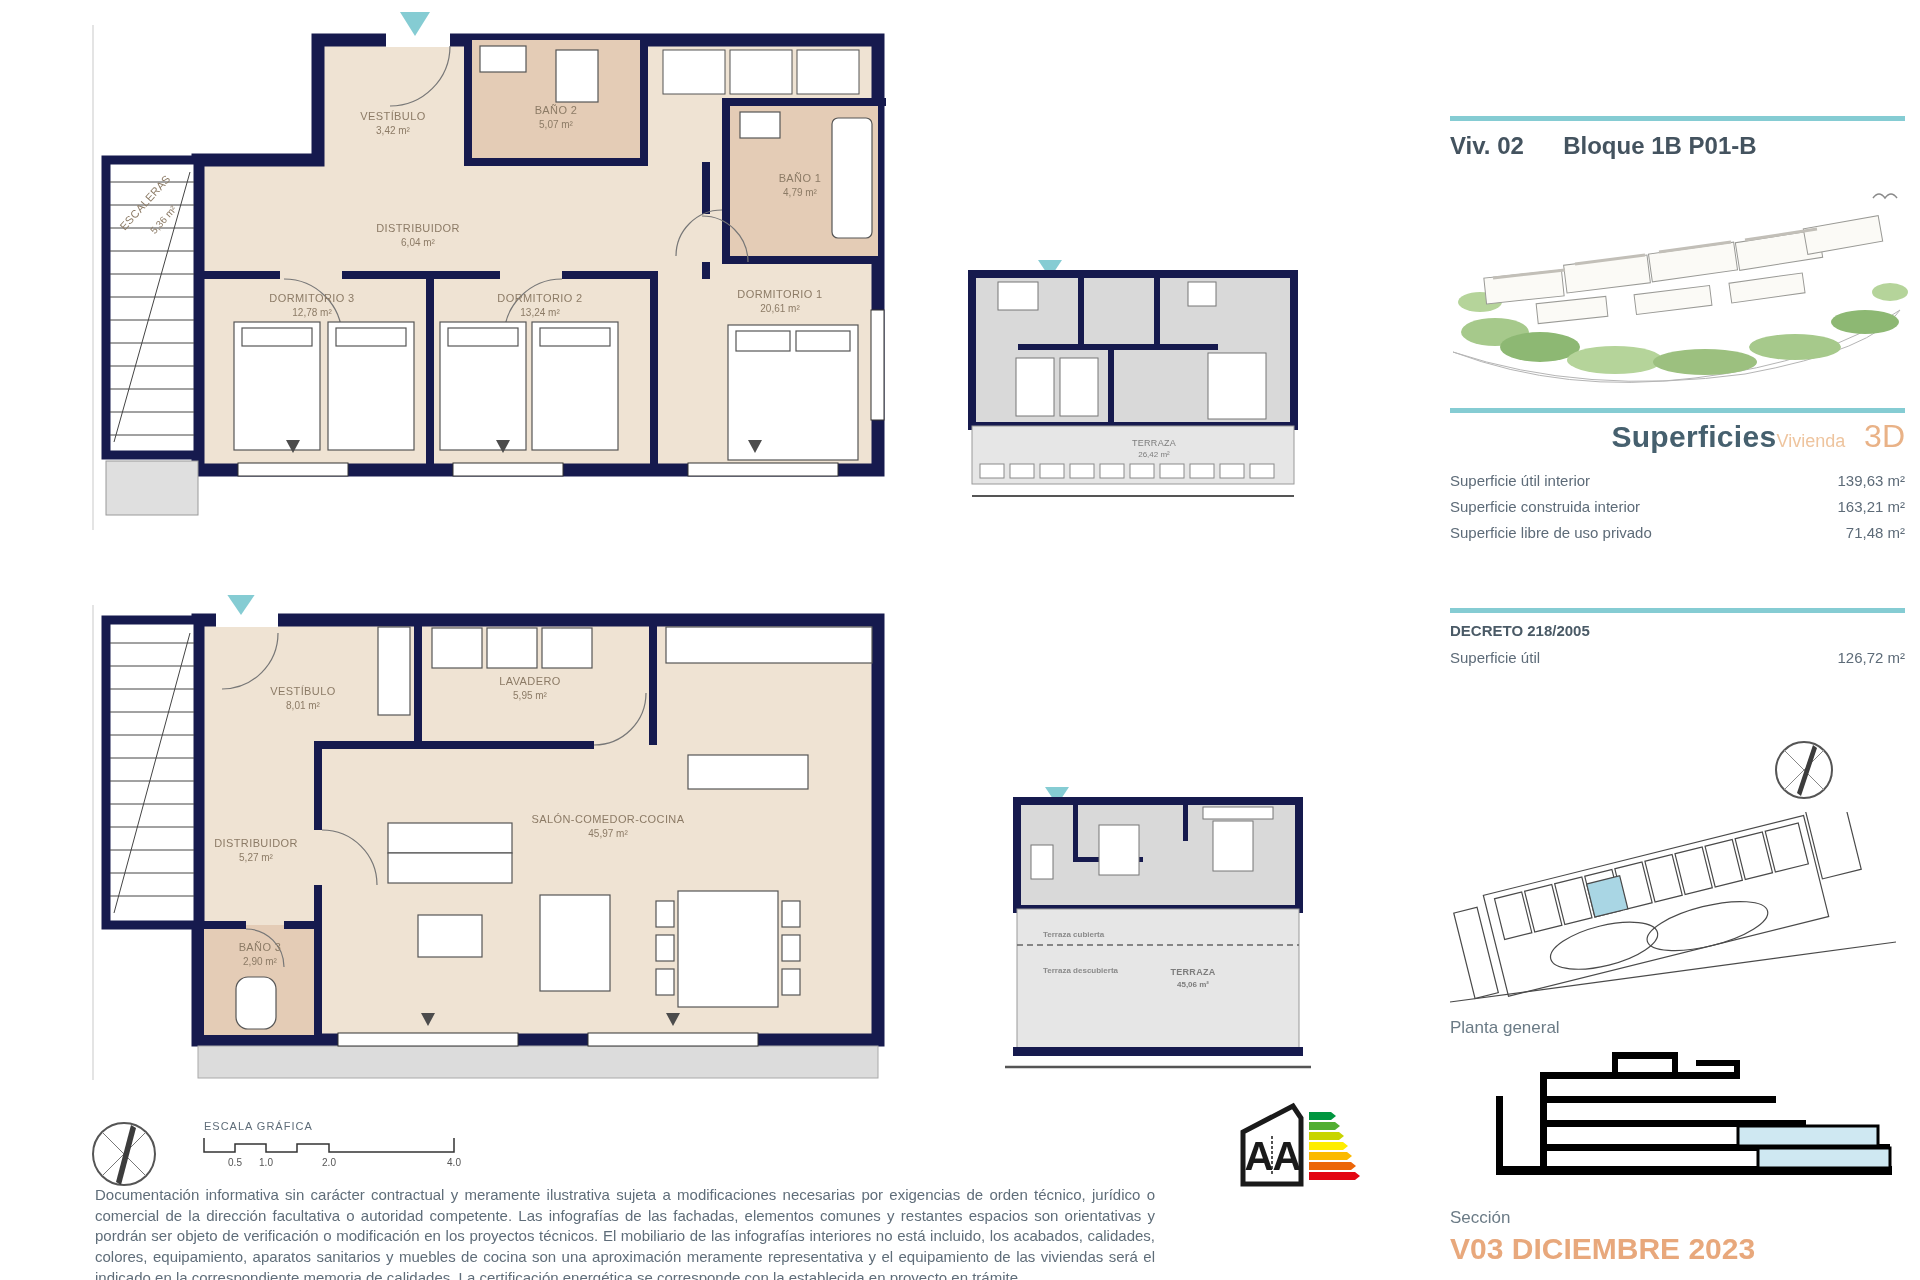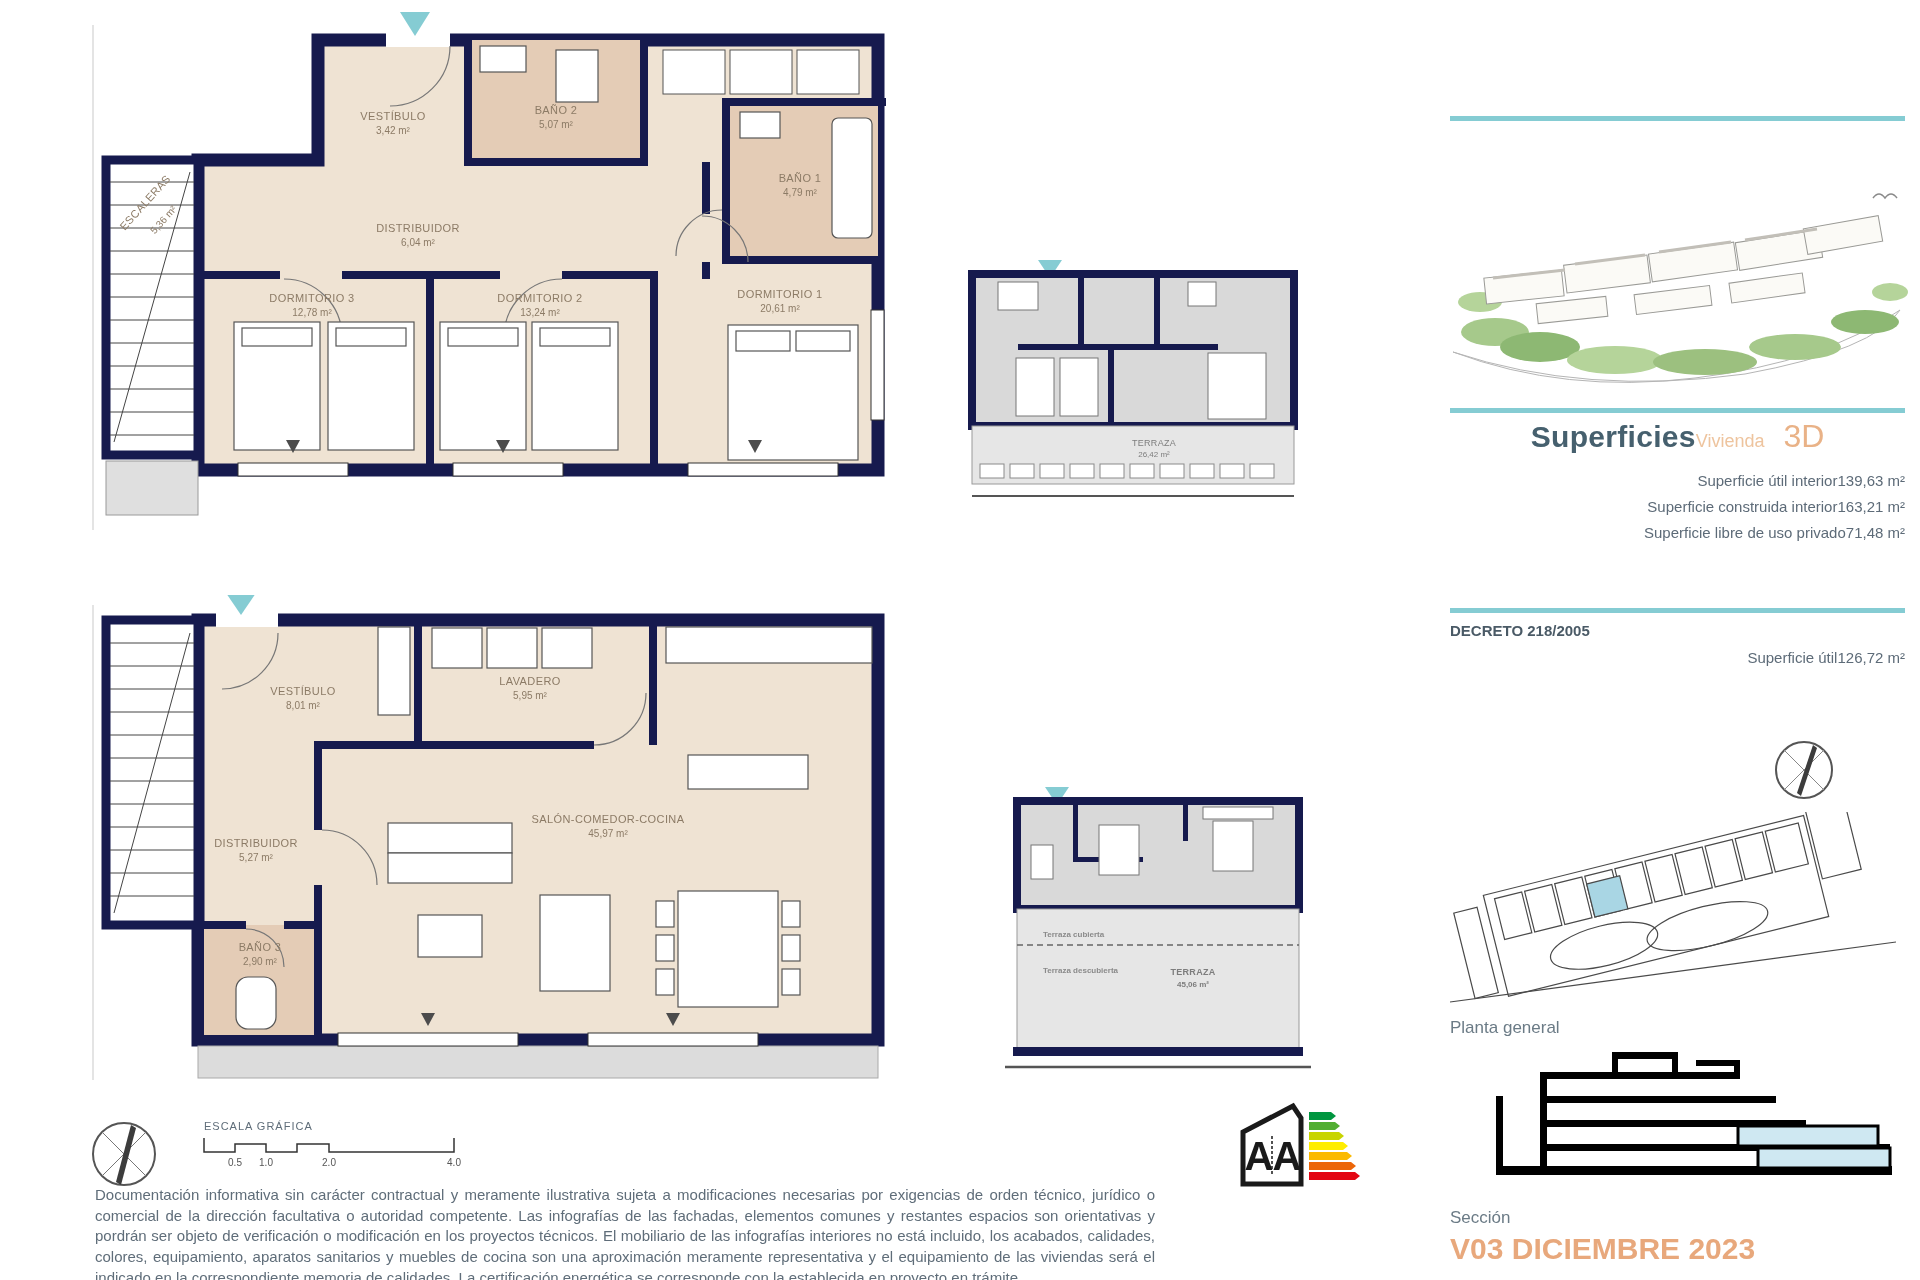--- a/index.html
+++ b/index.html
@@ -10,21 +10,21 @@
   .room-name{fill:#8c7b66;font-size:11px;letter-spacing:.4px;text-anchor:middle;}
   .room-area{fill:#8c7b66;font-size:10px;text-anchor:middle;}
   .room-name-sm{fill:#7d7d7d;font-size:9px;text-anchor:middle;letter-spacing:.3px;}
   .room-area-sm{fill:#7d7d7d;font-size:8px;text-anchor:middle;}
   .terr-note{fill:#8a8a8a;font-size:8px;}
   .rule{height:5px;background:#85ccd3;}
   .panel-title{font-size:24px;font-weight:bold;color:#44535f;}
   .sup-head{font-size:30px;font-weight:bold;color:#46606e;letter-spacing:.3px;}
   .viv-lbl{font-size:18px;color:#eec49e;margin-top:20px;}
   .viv-3d{font-size:32px;color:#e9b287;}
-  .srow{display:flex;justify-content:flex-end;font-size:15px;color:#5d6b78;line-height:26px;}
+  .srow{display:flex;justify-content:space-between;font-size:15px;color:#5d6b78;line-height:26px;}
   .decreto-head{font-size:15px;font-weight:bold;color:#4a5a66;margin-bottom:6px;}
   .caption{font-size:17px;color:#6b7b86;}
   .version{font-size:30px;font-weight:bold;color:#e8a87c;text-align:left;}
   .disc{font-size:15px;color:#5f6d79;line-height:1.38;text-align:justify;margin:0 0 14px 0;}
 </style>
 </head>
 <body>
 
 <div id="page">
 
@@ -301,20 +301,25 @@
         <text x="190" y="190" class="room-name-sm">TERRAZA</text>
         <text x="190" y="202" class="room-area-sm">45,06 m²</text>
         <rect x="10" y="262" width="290" height="9" fill="#161a4e"></rect>
       </g>
       <line x1="2" y1="282" x2="308" y2="282" stroke="#555" stroke-width="2.5"></line>
     </svg>
   </div>
 
   <div class="rule abs" style="left:1450px;top:116px;width:455px;"></div>
 
+  <div class="abs panel-title" style="left:1450px;top:132px;width:455px;">
+    <span>Viv. 02</span>
+    <span style="display:inline-block;width:26px;"></span>
+    <span>Bloque 1B P01-B</span>
+  </div>
 
   <div class="abs" style="left:1445px;top:182px;">
     <svg viewBox="0 0 465 218" width="465" height="218">
       <path d="M8,170 Q120,212 250,196 Q380,180 455,128 Q430,168 300,192 Q140,214 8,170 Z" fill="none" stroke="#b5b5b5" stroke-width="1"></path>
       <g>
         <ellipse cx="50" cy="150" rx="34" ry="14" fill="#a6c98b"></ellipse>
           <ellipse cx="95" cy="165" rx="40" ry="15" fill="#8db873"></ellipse>
         <ellipse cx="170" cy="178" rx="48" ry="14" fill="#b5d49a"></ellipse>
           <ellipse cx="260" cy="180" rx="52" ry="13" fill="#9cc07f"></ellipse>
         <ellipse cx="350" cy="165" rx="46" ry="13" fill="#a6c98b"></ellipse>
@@ -337,21 +342,21 @@
           <line x1="130" y1="82" x2="200" y2="73"></line>
         <line x1="214" y1="70" x2="286" y2="60"></line>
           <line x1="300" y1="58" x2="372" y2="47"></line>
       </g>
       <path d="M428,16 q6,-8 12,0 q6,-8 12,0" stroke="#8a8a8a" fill="none" stroke-width="1.5"></path>
     </svg>
   </div>
 
   <div class="rule abs" style="left:1450px;top:408px;width:455px;"></div>
 
-  <div class="abs" style="left:1450px;top:418px;width:455px;display:flex;justify-content:center;align-items:baseline;">
+  <div class="abs" style="left:1450px;top:418px;width:455px;display:flex;justify-content:flex-end;align-items:baseline;">
     <span class="sup-head">Superficies</span>
     <span>
       <span class="viv-lbl">Vivienda</span>
       <span style="display:inline-block;width:10px;"></span>
       <span class="viv-3d">3D</span>
     </span>
   </div>
 
   <div class="abs" style="left:1450px;top:468px;width:455px;">
     <div class="srow">

